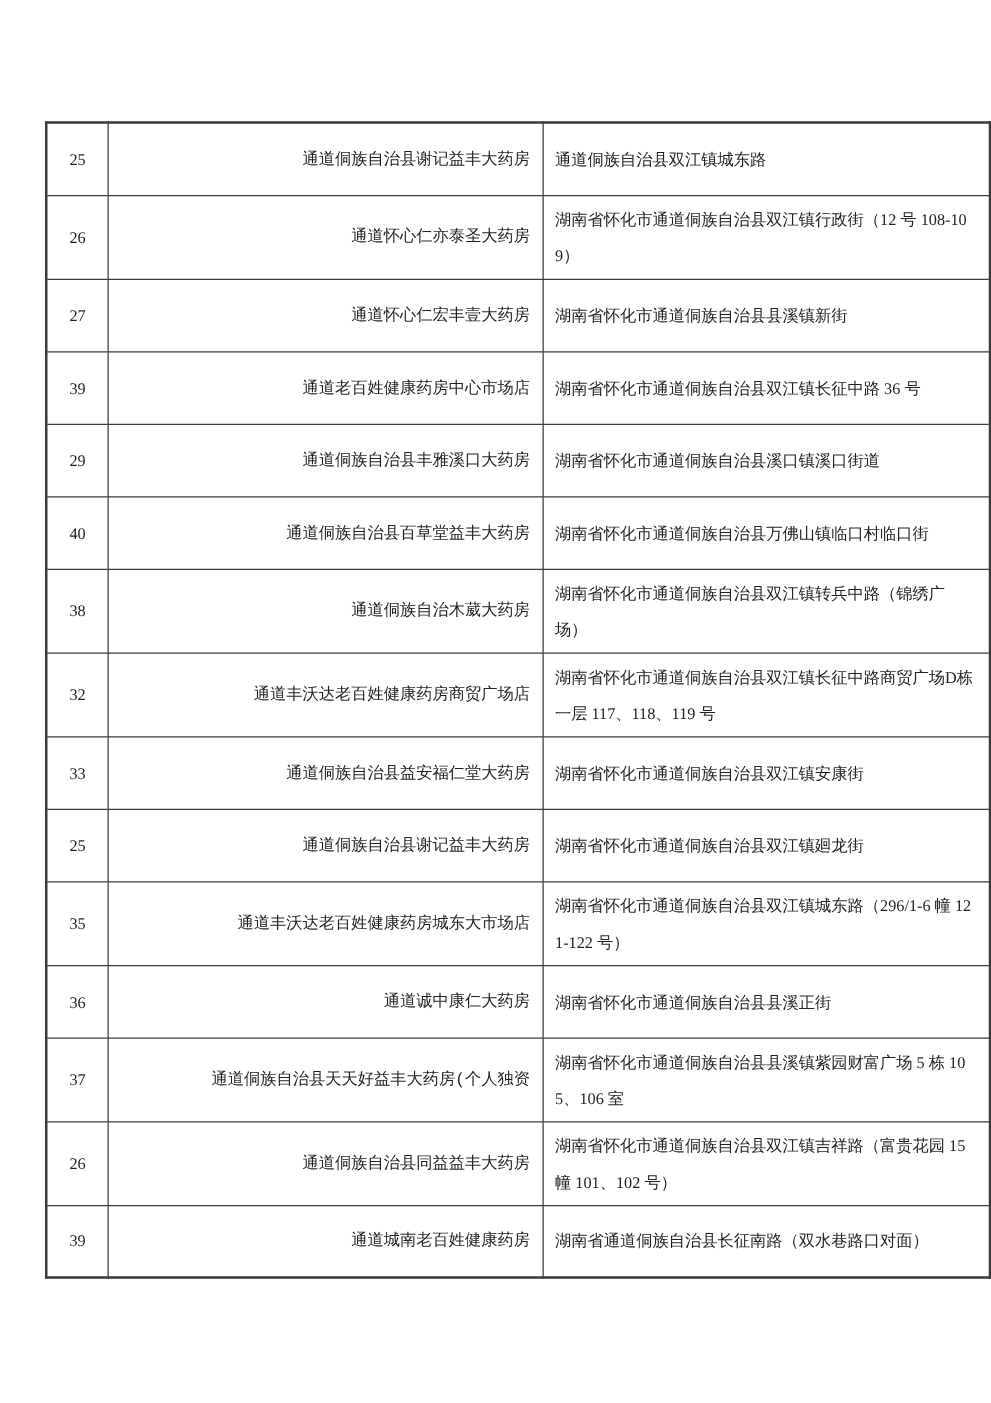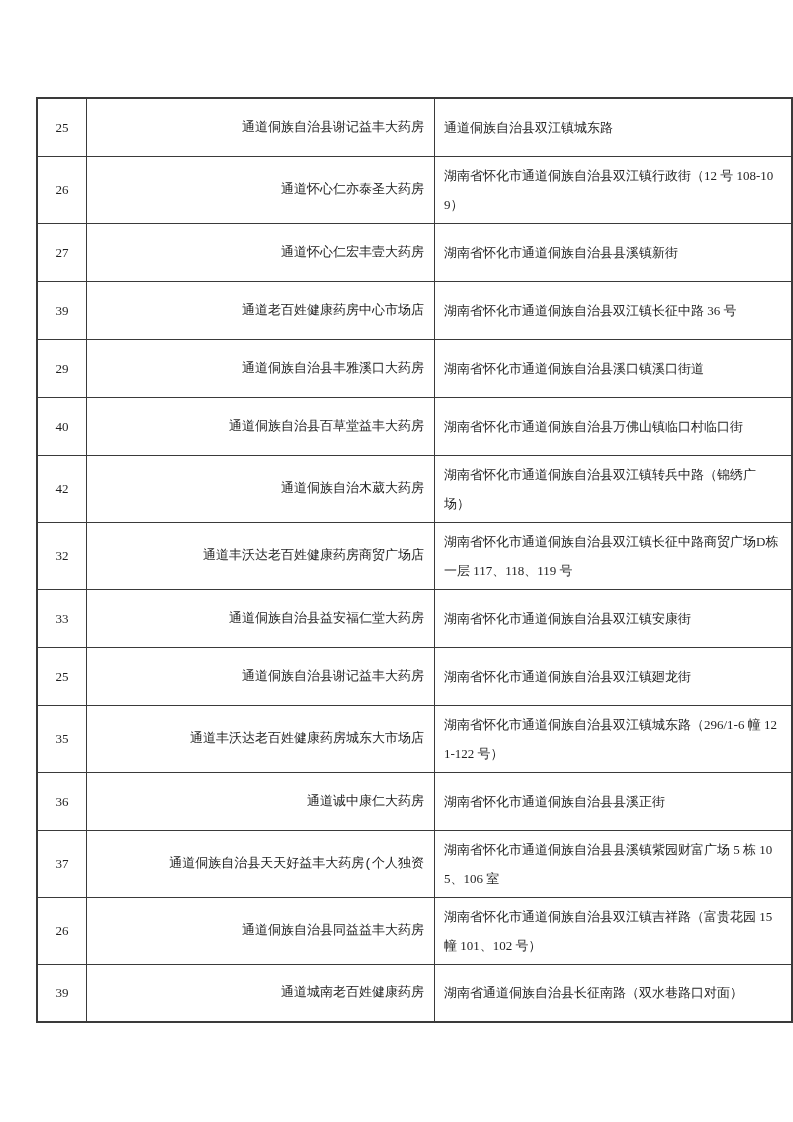--- a/index.html
+++ b/index.html
@@ -80,21 +80,21 @@
           <td class="col-no">29</td>
           <td class="col-name">通道侗族自治县丰雅溪口大药房</td>
           <td class="col-address">湖南省怀化市通道侗族自治县溪口镇溪口街道</td>
         </tr>
         <tr class="t-row">
           <td class="col-no">40</td>
           <td class="col-name">通道侗族自治县百草堂益丰大药房</td>
           <td class="col-address">湖南省怀化市通道侗族自治县万佛山镇临口村临口街</td>
         </tr>
         <tr class="t-row">
-          <td class="col-no">42</td>
+          <td class="col-no">38</td>
           <td class="col-name">通道侗族自治木葳大药房</td>
           <td class="col-address">湖南省怀化市通道侗族自治县双江镇转兵中路（锦绣广场）</td>
         </tr>
         <tr class="t-row">
           <td class="col-no">32</td>
           <td class="col-name">通道丰沃达老百姓健康药房商贸广场店</td>
           <td class="col-address">湖南省怀化市通道侗族自治县双江镇长征中路商贸广场D栋一层 117、118、119 号</td>
         </tr>
         <tr class="t-row">
           <td class="col-no">33</td>

